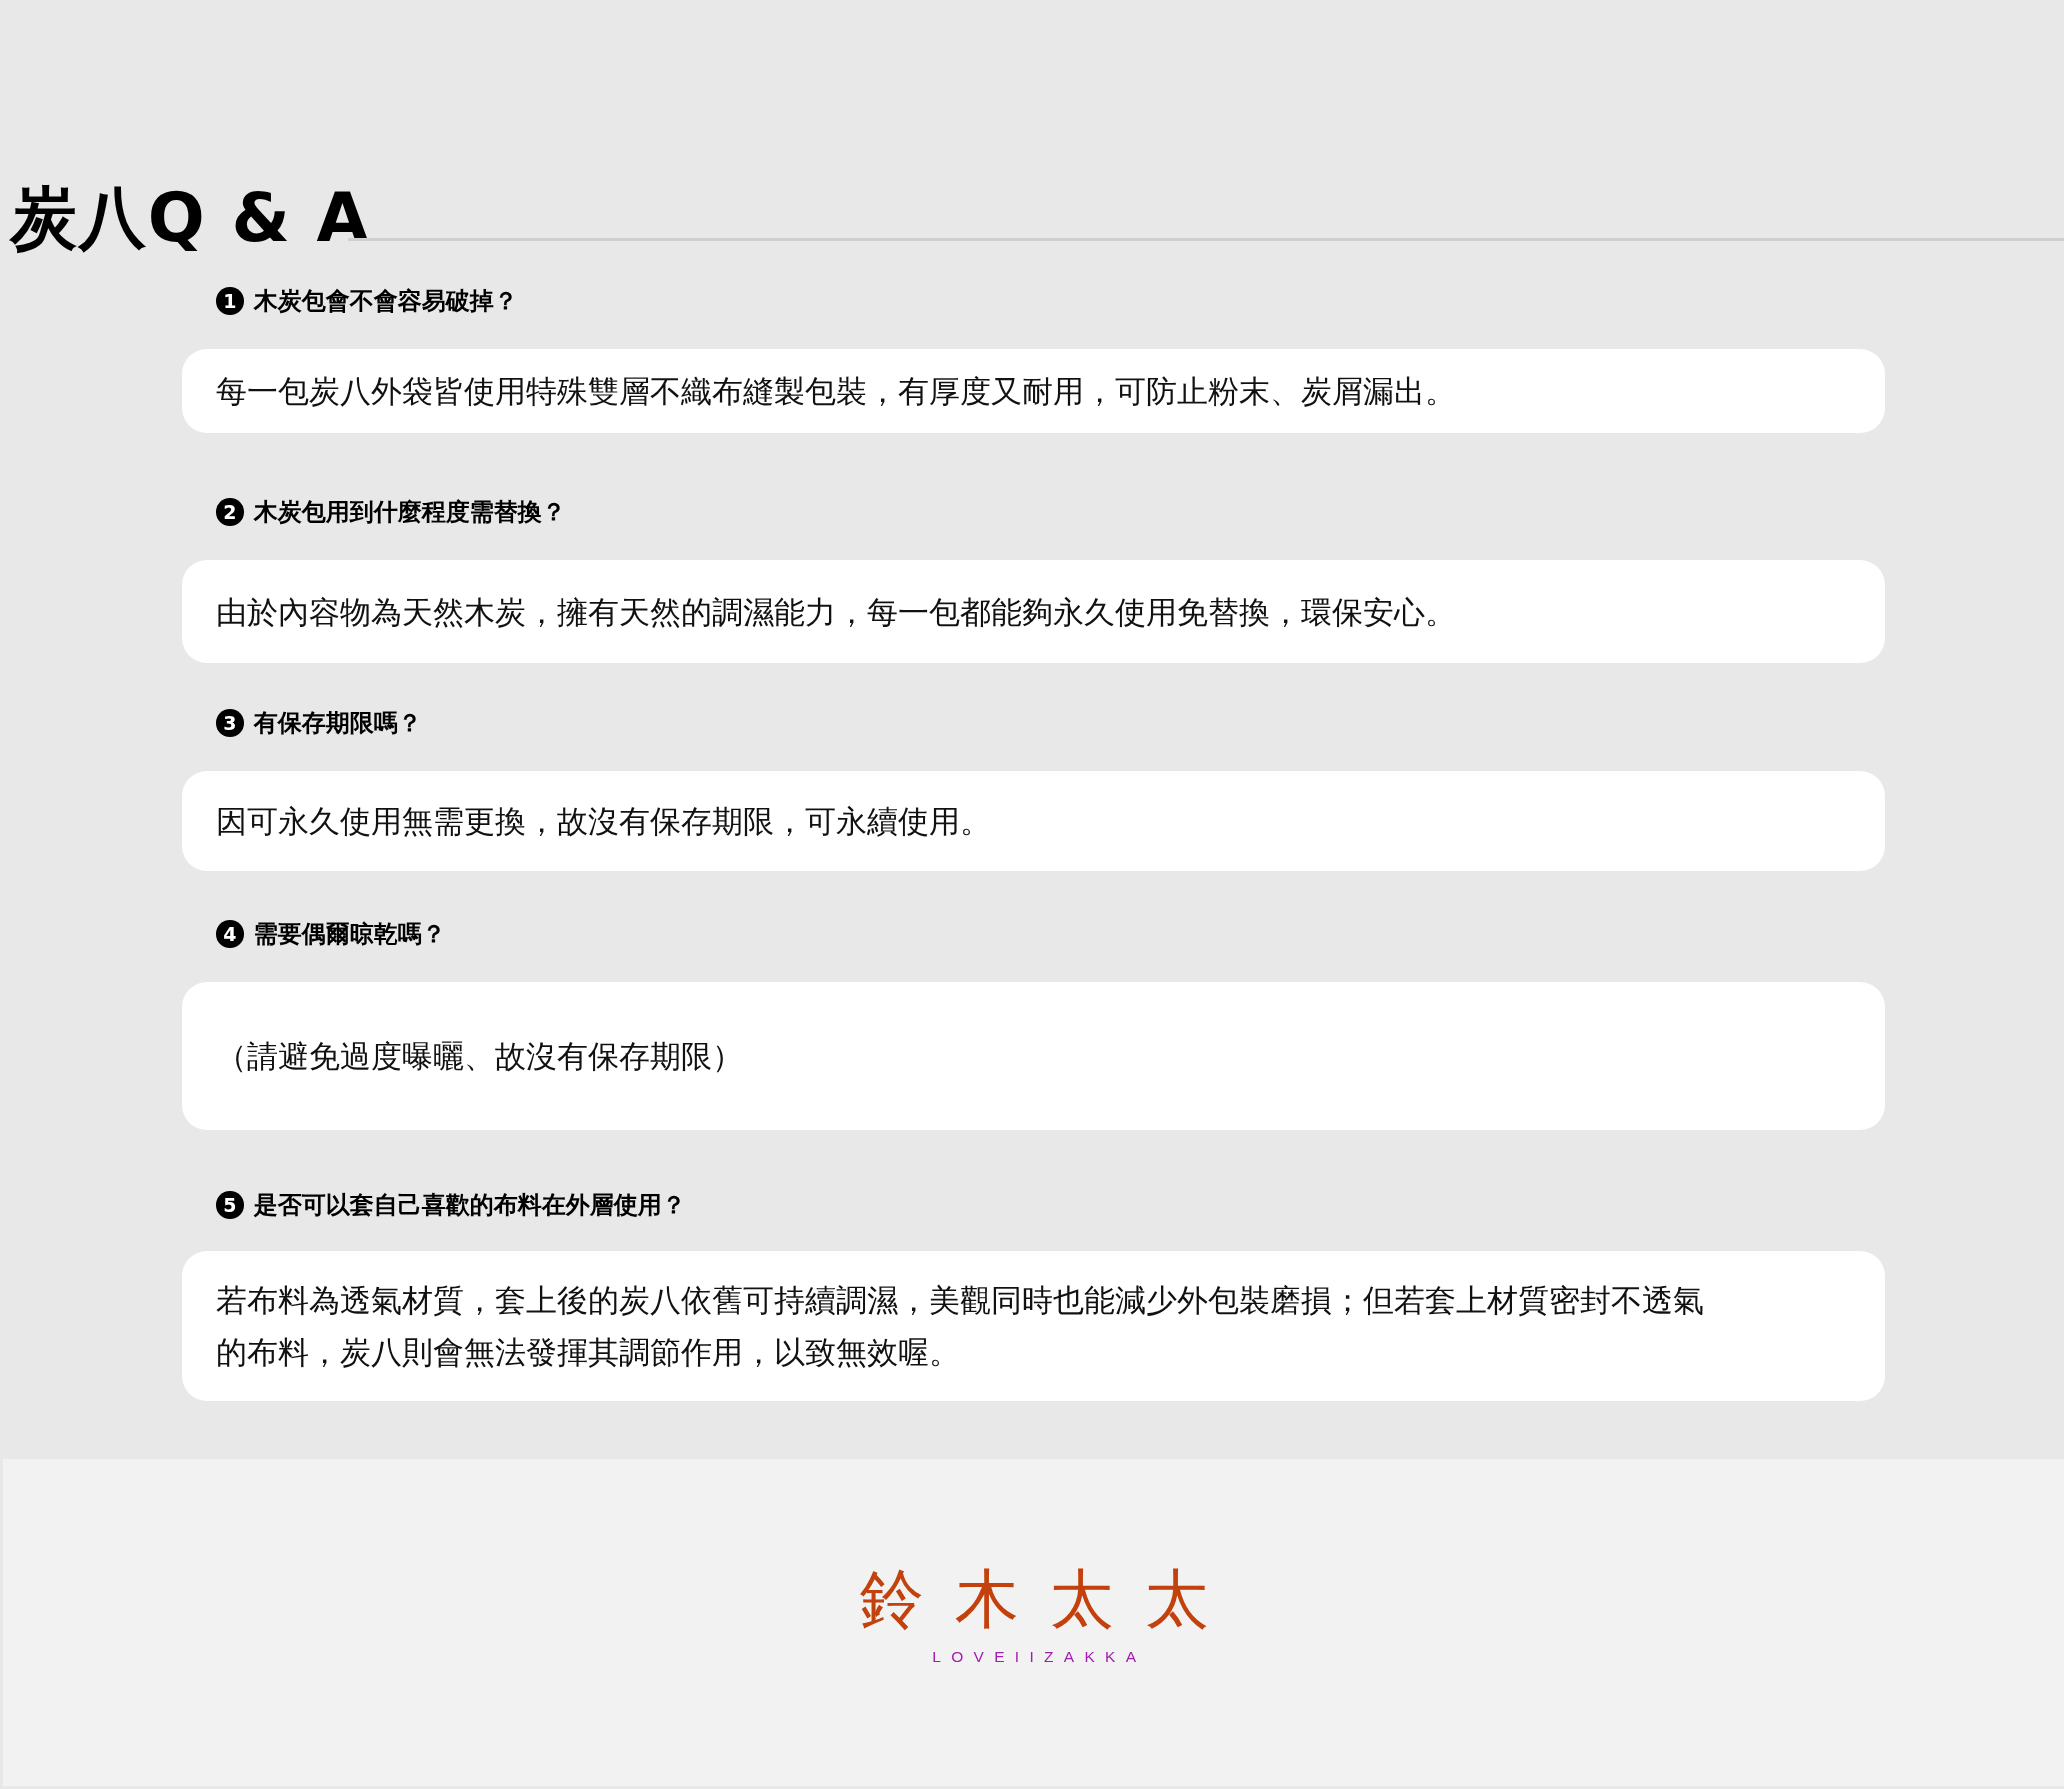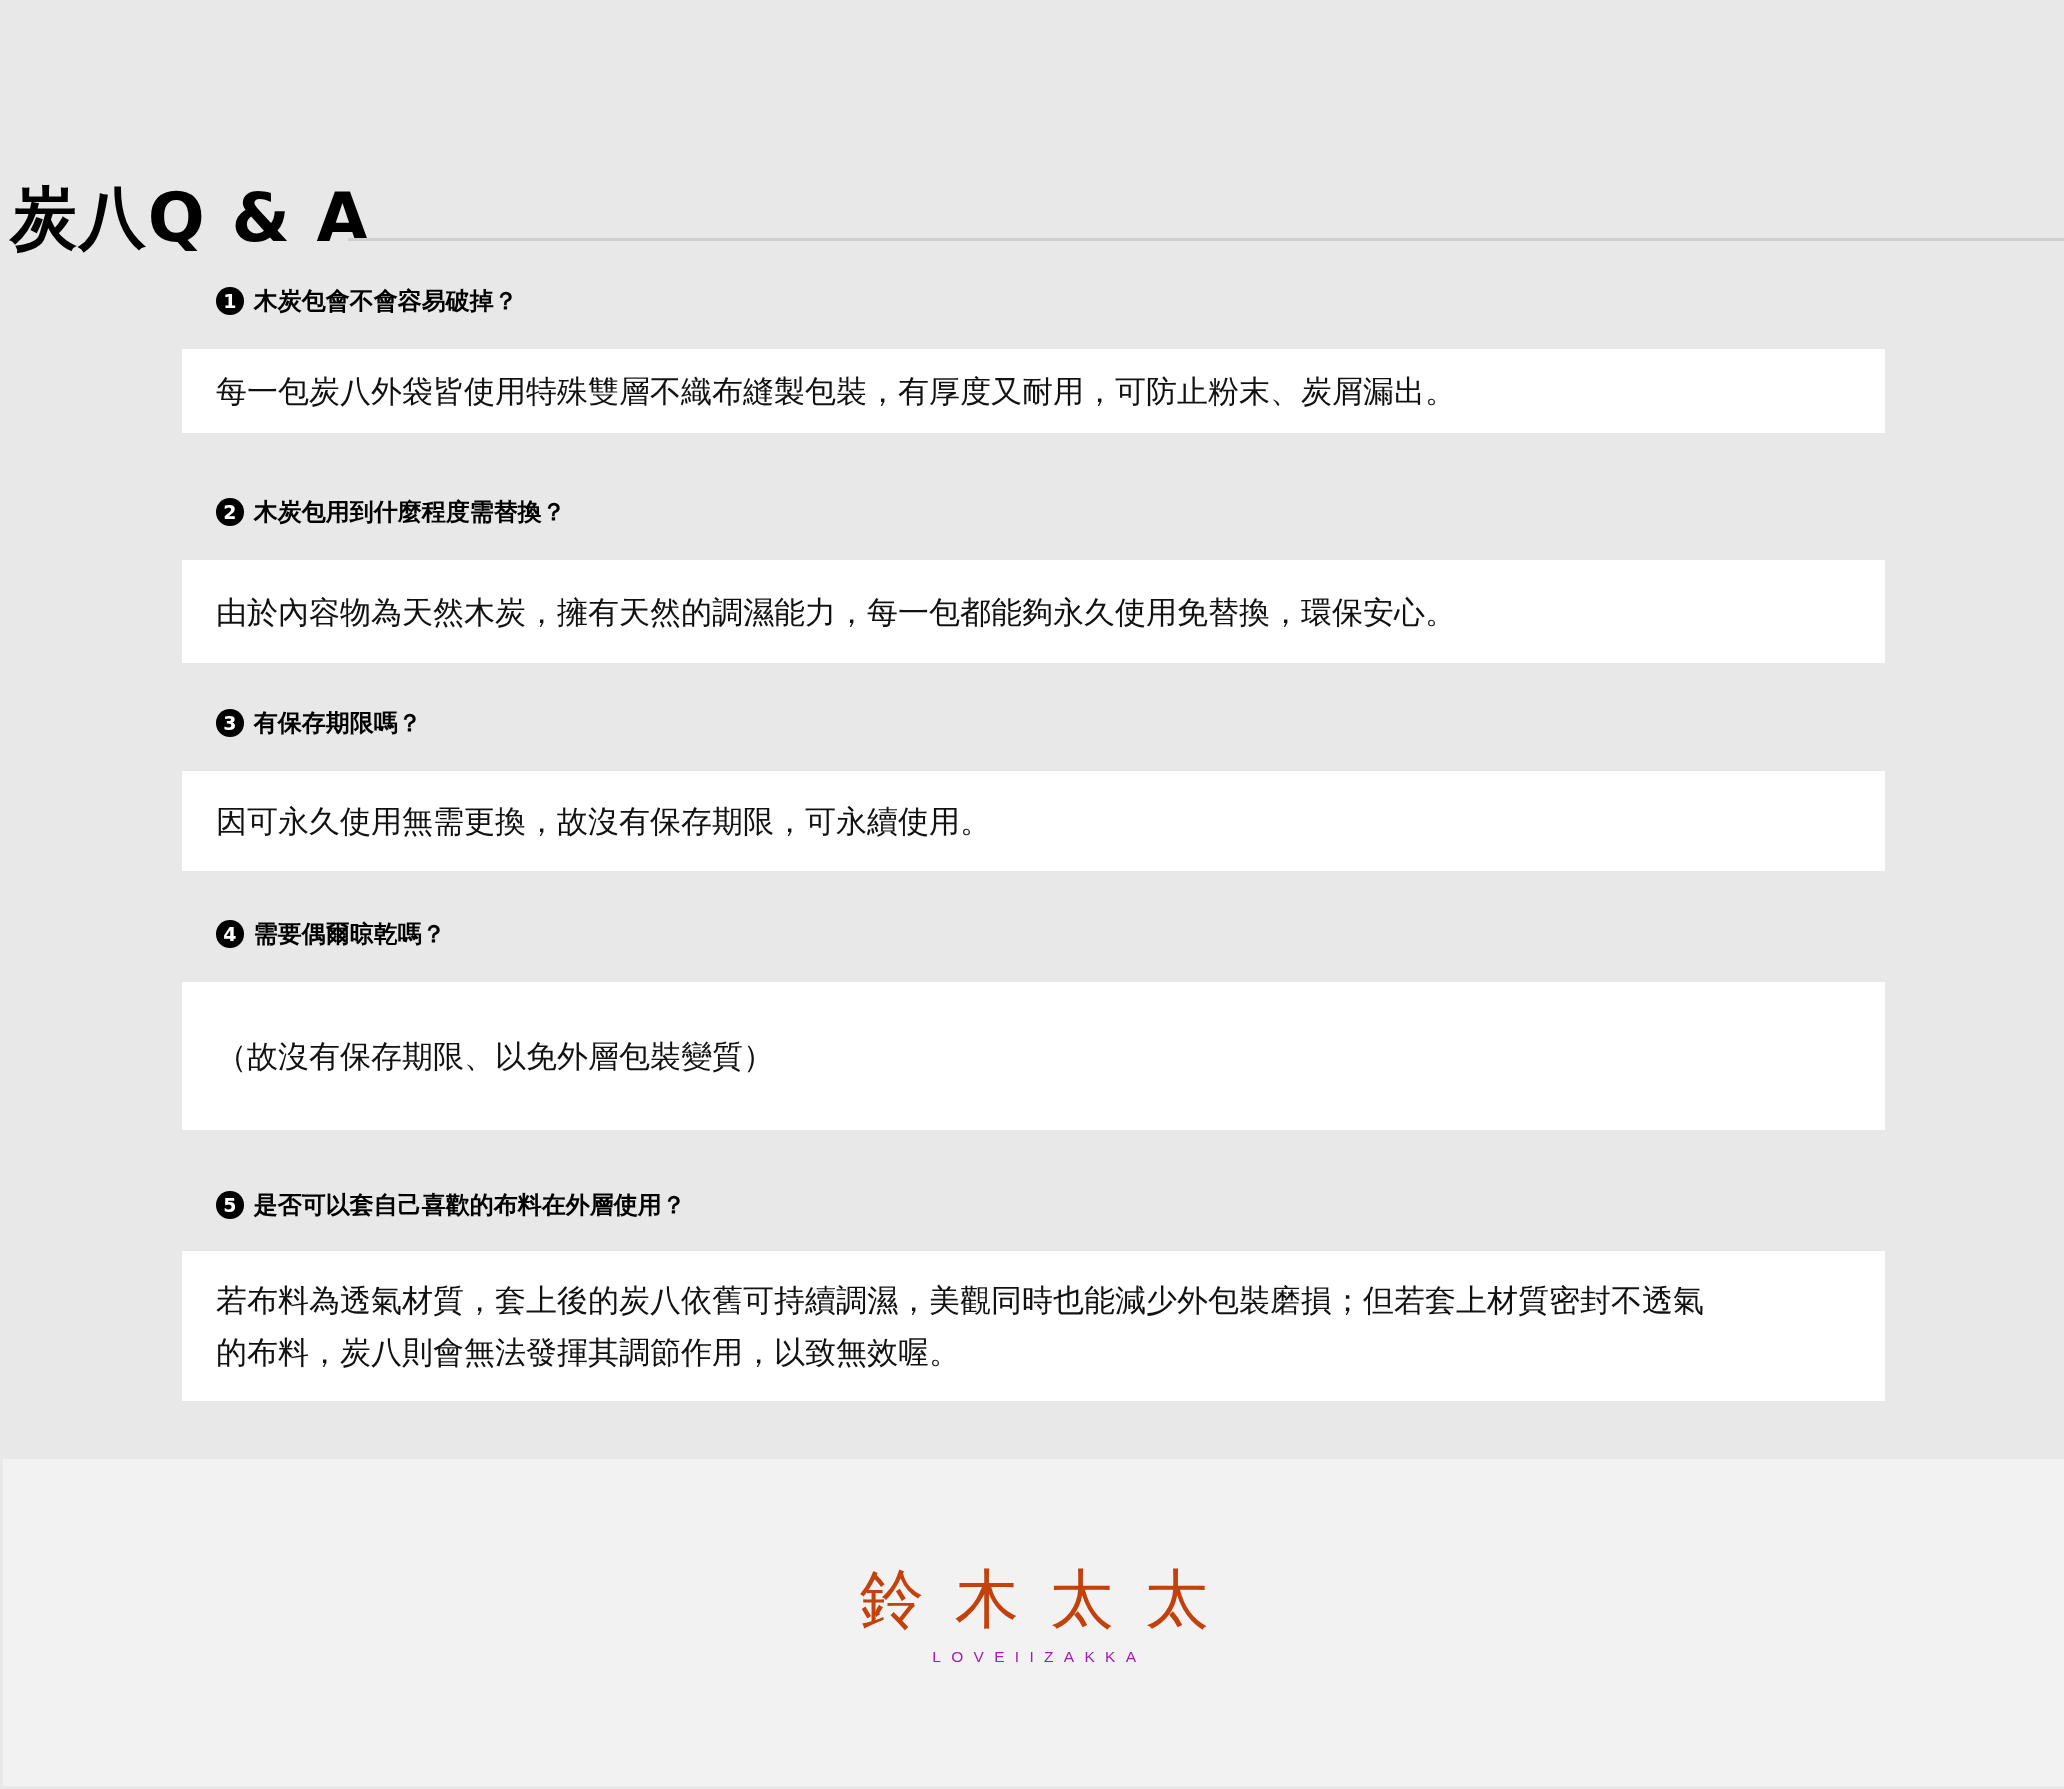--- a/index.html
+++ b/index.html
@@ -78,20 +78,21 @@
     background: #ffffff;
     margin-top: 22.4px;
     padding: 0 34px;
     box-sizing: border-box;
     font-size: 31px;
     line-height: 52px;
     color: #111111;
     display: flex;
     flex-direction: column;
     justify-content: center;
+    border-radius: 25px;
   }
   .answer-line {
     white-space: nowrap;
   }
   .footer {
     position: absolute;
     left: 3.4px;
     right: 0;
     top: 1459px;
     height: 327px;
@@ -158,21 +159,21 @@
     <div class="answer-line">因可永久使用無需更換，故沒有保存期限，可永續使用。</div>
   </div>
 </section>
 
 <section class="qa-item" style="top:908px;">
   <div class="question">
     <span class="q-badge">4</span>
     <span class="q-text">需要偶爾晾乾嗎？</span>
   </div>
   <div class="answer" style="height:148px;">
-    <div class="answer-line">（故沒有保存期限、以免外層包裝變質）</div>
+    <div class="answer-line">（請避免過度曝曬、故沒有保存期限）</div>
   </div>
 </section>
 
 <section class="qa-item" style="top:1179px;">
   <div class="question">
     <span class="q-badge">5</span>
     <span class="q-text">是否可以套自己喜歡的布料在外層使用？</span>
   </div>
   <div class="answer" style="height:150px;margin-top:20px;">
     <div class="answer-line">若布料為透氣材質，套上後的炭八依舊可持續調濕，美觀同時也能減少外包裝磨損；但若套上材質密封不透氣</div>

